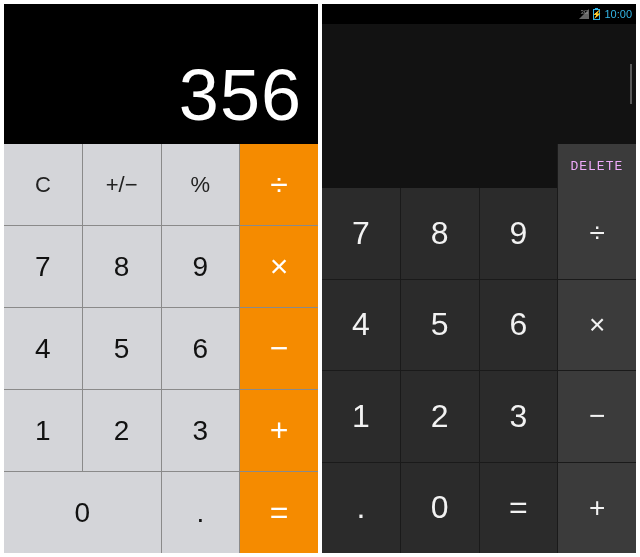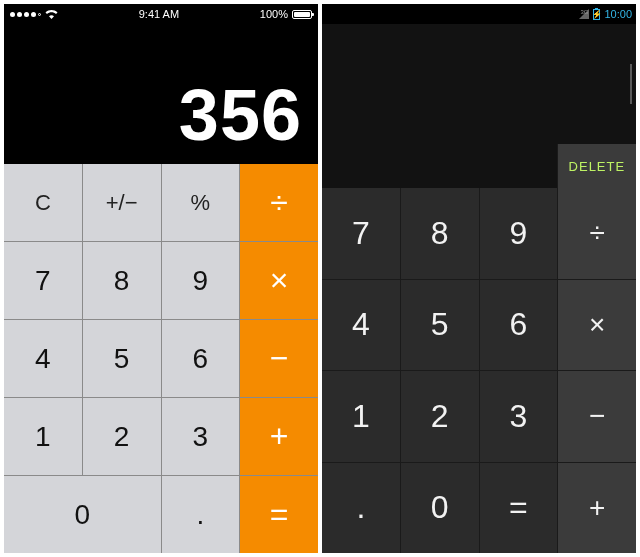--- a/index.html
+++ b/index.html
@@ -51,21 +51,21 @@
 
   .ios-display {
     flex: 0 0 140px;
     background: #000;
     color: #fff;
     display: flex;
     align-items: flex-end;
     justify-content: flex-end;
     padding: 0 16px 8px 0;
     font-size: 72px;
-    font-weight: 700;
+    font-weight: 400;
     letter-spacing: 1px;
   }
 
   .ios-keys {
     flex: 1;
     display: grid;
     grid-template-columns: repeat(4, 1fr);
     grid-template-rows: repeat(5, 1fr);
     background: #8a8a8a;
     gap: 1px;
@@ -121,28 +121,29 @@
 
   .and-delete-row {
     flex: 0 0 44px;
     display: flex;
     background: #121212;
   }
   .and-delete-row .spacer { flex: 3; }
   .and-delete {
     flex: 1;
     background: #3b3b3b;
-    color: #bef264;
+    color: #f0abfc;
     display: flex;
     align-items: center;
     justify-content: center;
     font-size: 13px;
     letter-spacing: 1px;
     border-left: 1px solid #1a1a1a;
     cursor: pointer;
+    font-family: Liberation Mono, monospace;
   }
 
   .and-keys {
     flex: 1;
     display: grid;
     grid-template-columns: repeat(4, 1fr);
     grid-template-rows: repeat(4, 1fr);
     background: #1a1a1a;
     gap: 1px;
   }
@@ -158,45 +159,20 @@
     user-select: none;
   }
   .akey.op { background: #3b3b3b; font-size: 28px; }
 </style>
 </head>
 <body>
 
 <div class="wrap">
 
   <div class="phone ios">
-    <div class="ios-status">
-      <div class="left">
-        <span class="dots">
-          <span></span>
-            <span></span>
-            <span></span>
-            <span></span>
-            <span class="empty"></span>
-        </span>
-        <span class="wifi-icon">
-          <svg width="13" height="9" viewBox="0 0 13 9">
-              <path d="M6.5 9 L9 6.2 C7.6 5 5.4 5 4 6.2 Z M2 4 C4.5 1.6 8.5 1.6 11 4 L12.5 2.4 C9.1 -0.8 3.9 -0.8 0.5 2.4 Z" fill="#fff"></path>
-            </svg>
-        </span>
-      </div>
-      <div>9:41 AM</div>
-      <div class="right">
-        <span>100%</span>
-        <span class="batt">
-          <span class="batt-body">
-              <span class="batt-fill"></span>
-            </span>
-        </span>
-      </div>
-    </div>
 
     <div class="ios-display">
       <span>356</span>
     </div>
 
     <div class="ios-keys">
       <div class="ikey func">C</div>
       <div class="ikey func">+/−</div>
       <div class="ikey func">%</div>
       <div class="ikey op">÷</div>

